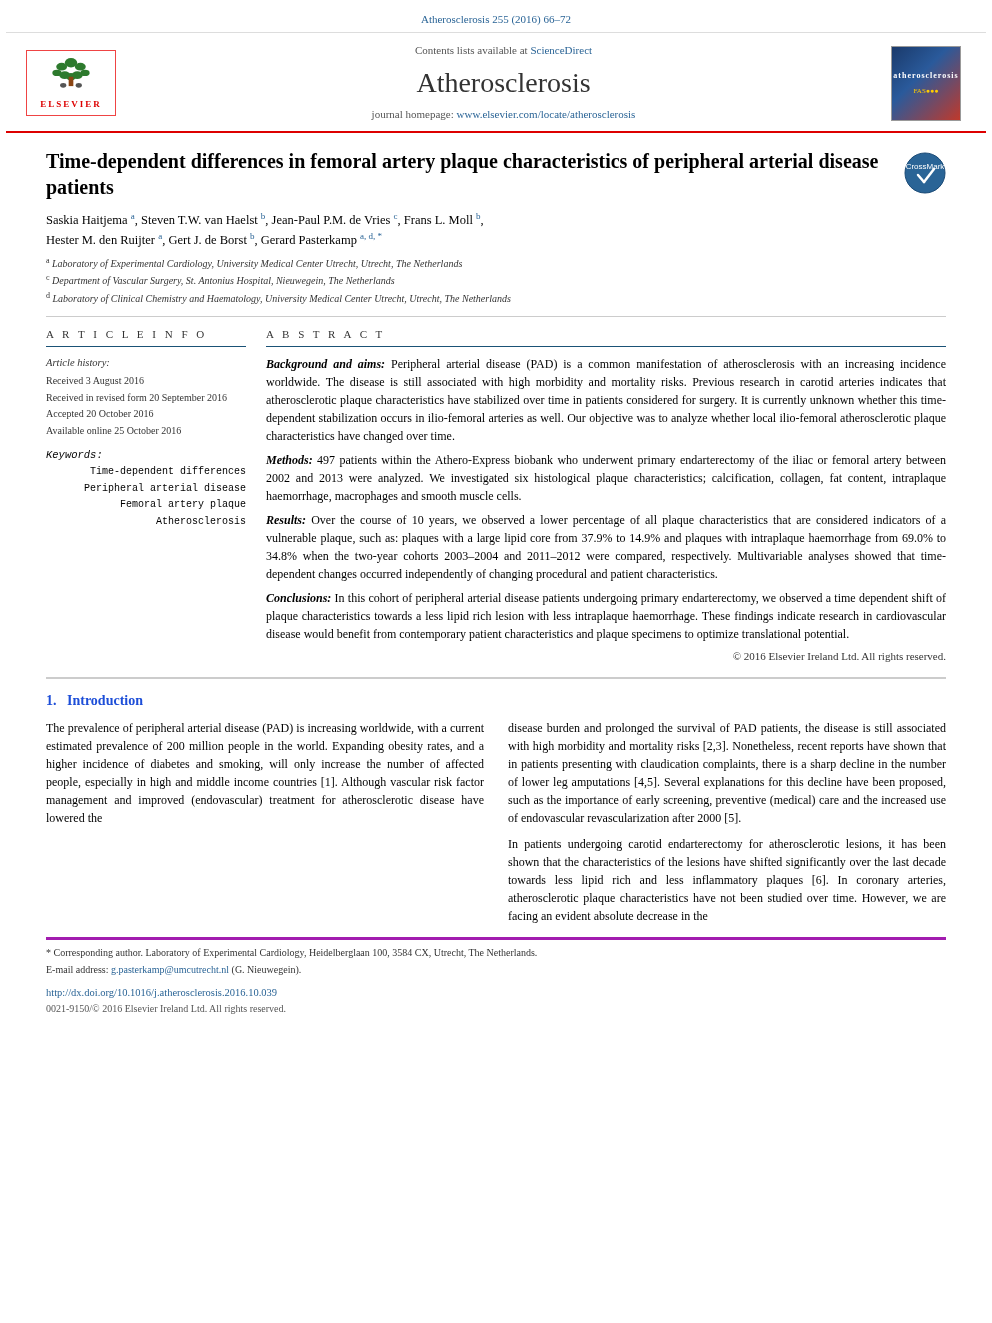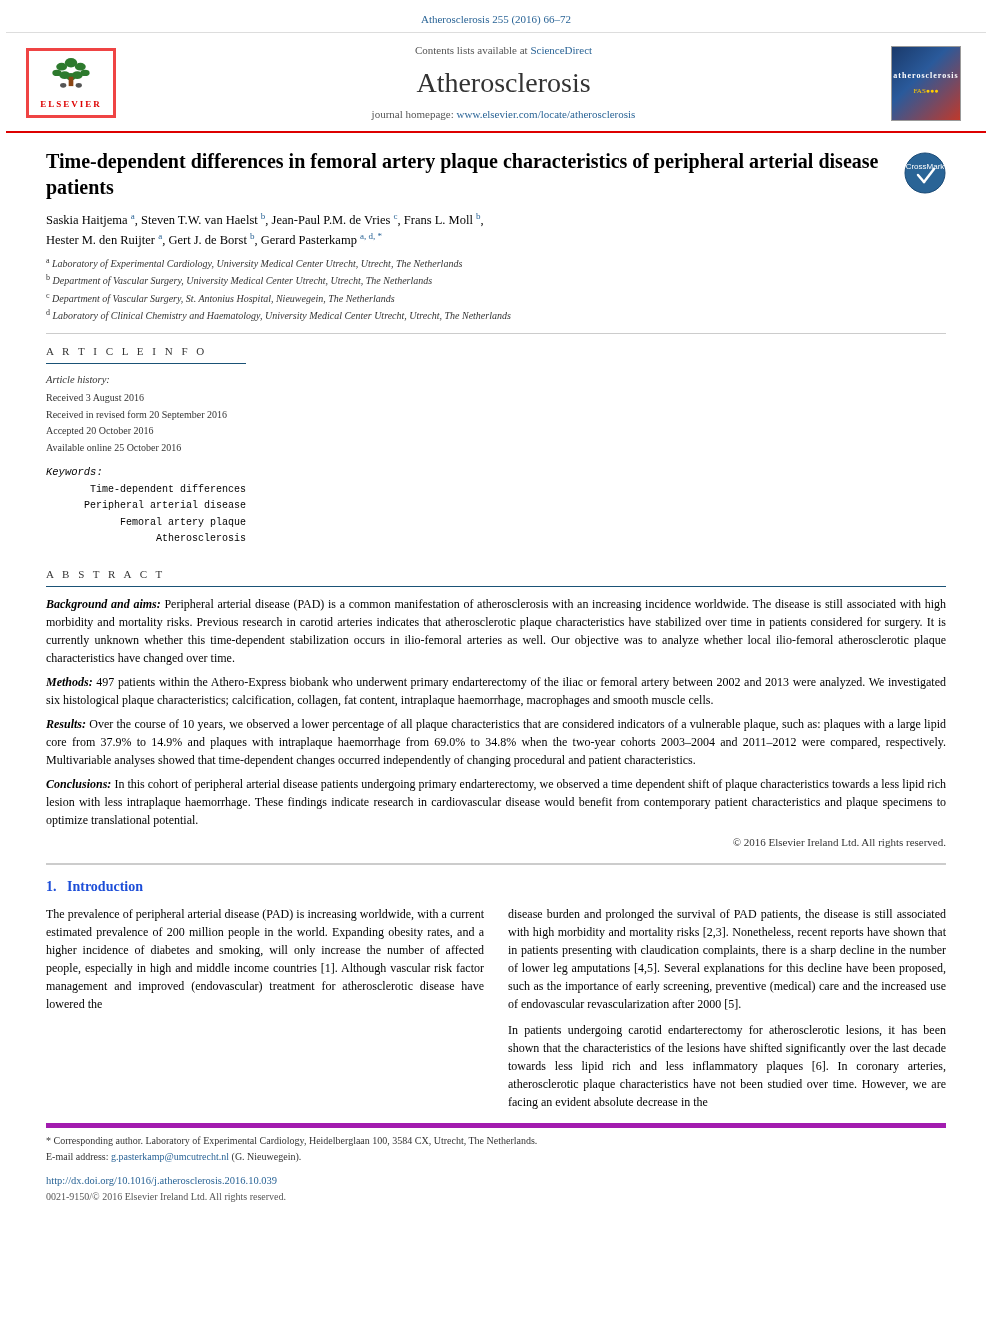--- a/index.html
+++ b/index.html
@@ -30,21 +30,21 @@
       display: flex;
       align-items: center;
       padding: 10px 20px 8px;
       border-bottom: 2px solid #d00;
     }
     .elsevier-logo {
       width: 90px;
       flex-shrink: 0;
     }
     .elsevier-logo-inner {
-      border: 3px solid #ef4444;
+      border: 1px solid #ef4444;
       padding: 4px;
       text-align: center;
     }
     .elsevier-tree {
       width: 50px;
       height: 35px;
     }
     .elsevier-text {
       font-size: 9px;
       font-weight: bold;
@@ -127,21 +127,20 @@
     .divider {
       border: none;
       border-top: 1px solid #ccc;
       margin: 10px 0;
     }
     
     .two-col {
       display: flex;
       gap: 20px;
       margin-bottom: 10px;
-      flex-direction: column;
     }
     .left-col {
       width: 200px;
       flex-shrink: 0;
     }
     .right-col {
       flex: 1;
     }
     .section-heading {
       font-size: 11px;
@@ -218,21 +217,21 @@
     .intro-col {
       flex: 1;
     }
     .intro-col p {
       font-size: 12px;
       text-align: justify;
       line-height: 1.5;
       margin-bottom: 0;
     }
     .footnote-area {
-      border-top: 5px solid #a21caf;
+      border-top: 3px solid #a21caf;
       margin-top: 12px;
       padding-top: 6px;
       font-size: 10px;
       color: #333;
     }
     .footnote-area p { margin-bottom: 2px; }
     .footnote-area a { color: #2a6496; text-decoration: none; }
     .doi-line {
       font-size: 10.5px;
       color: #2a6496;
@@ -314,21 +313,20 @@
       <h1 class="article-title">Time-dependent differences in femoral artery plaque characteristics of peripheral arterial disease patients</h1>
     </div>
 
     <div class="authors">
       Saskia Haitjema <sup>a</sup>, Steven T.W. van Haelst <sup>b</sup>, Jean-Paul P.M. de Vries <sup>c</sup>, Frans L. Moll <sup>b</sup>,<br>
       Hester M. den Ruijter <sup>a</sup>, Gert J. de Borst <sup>b</sup>, Gerard Pasterkamp <sup>a, d, *</sup>
     </div>
 
     <div class="affiliations">
       <p><sup>a</sup> <em>Laboratory of Experimental Cardiology, University Medical Center Utrecht, Utrecht, The Netherlands</em></p>
-      <p><sup>b</sup> <em>Department of Vascular Surgery, University Medical Center Utrecht, Utrecht, The Netherlands</em></p>
       <p><sup>c</sup> <em>Department of Vascular Surgery, St. Antonius Hospital, Nieuwegein, The Netherlands</em></p>
       <p><sup>d</sup> <em>Laboratory of Clinical Chemistry and Haematology, University Medical Center Utrecht, Utrecht, The Netherlands</em></p>
     </div>
 
     <hr class="divider">
 
     <div class="two-col">
 
       <div class="left-col">
         <div class="section-heading">A R T I C L E   I N F O</div>

